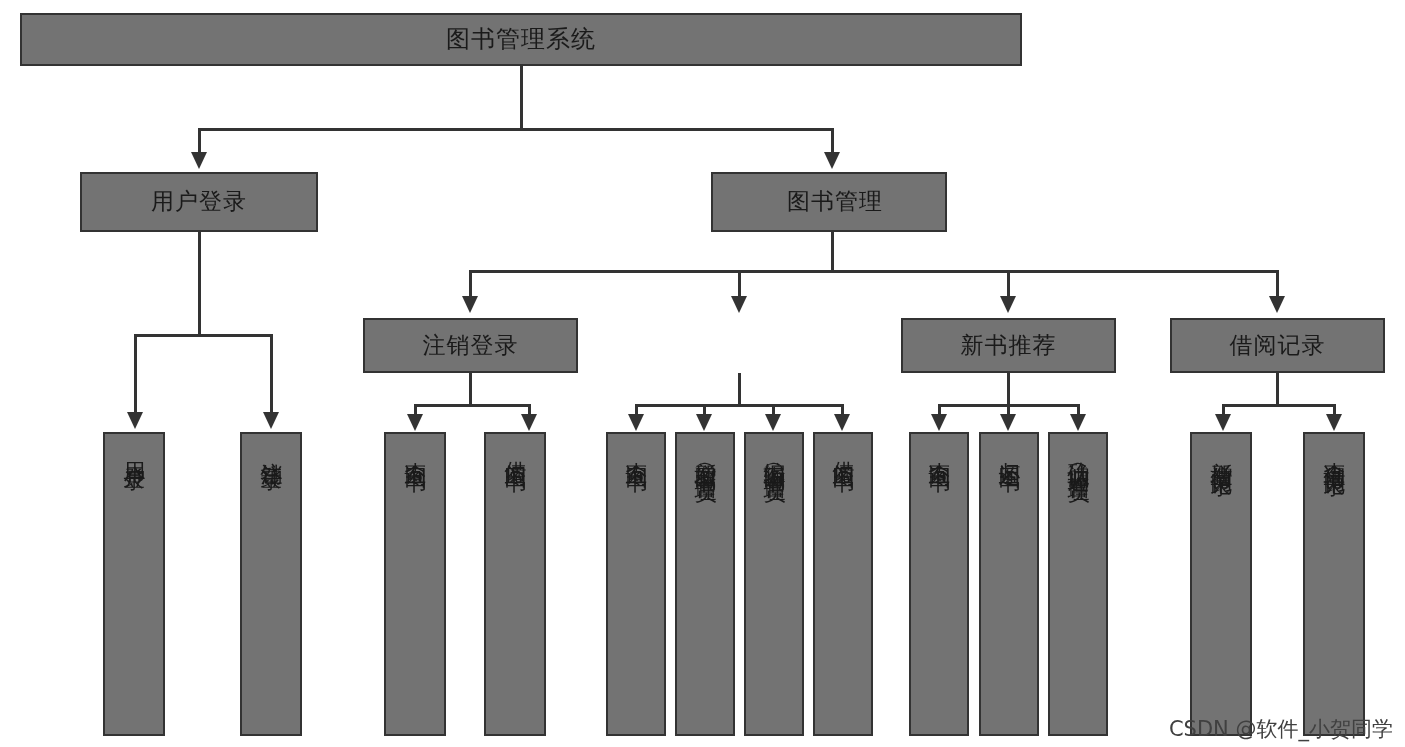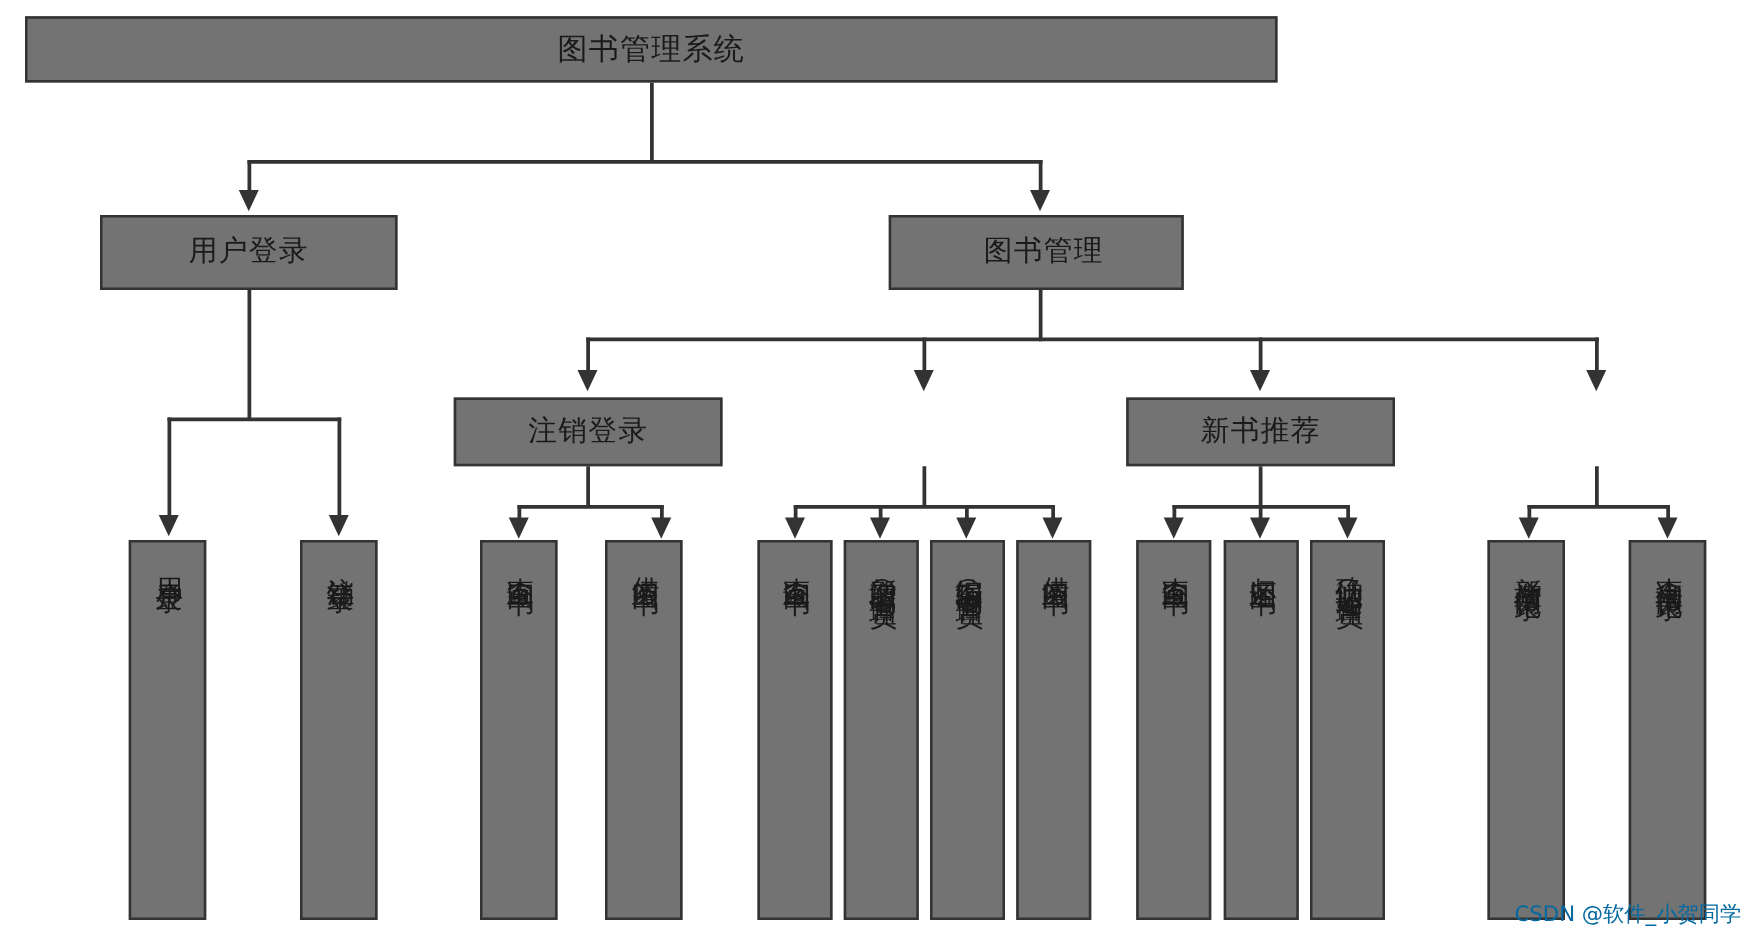--- a/index.html
+++ b/index.html
@@ -58,22 +58,22 @@
     width:0;height:0;
     border-left:8px solid transparent;
     border-right:8px solid transparent;
     border-top:17px solid #333333;
     z-index:2;
   }
   
   #watermark{
     position:absolute;
     right:12px;bottom:4px;
-    font-size:17px;
-    color:#0369a1;
+    font-size:21px;
+    color:#404040;
     white-space:nowrap;
     z-index:5;
     font-family:"DejaVu Sans","Liberation Sans",sans-serif;
   }
 </style>
 </head>
 <body>
 
 <div id="diagram">
 
@@ -113,20 +113,23 @@
   <div class="arrow" style="left:1000px;top:296px;"></div>
   <div class="ln v" style="left:1276px;top:270px;width:3px;height:30px;"></div>
   <div class="arrow" style="left:1269px;top:296px;"></div>
 
   <div class="node h" style="left:363px;top:318px;width:215px;height:55px;">
     <span>注销登录</span>
   </div>
   <div class="node h" style="left:901px;top:318px;width:215px;height:55px;">
     <span>新书推荐</span>
   </div>
+  <div class="node h" style="left:1170px;top:318px;width:215px;height:55px;">
+    <span>借阅记录</span>
+  </div>
 
   <div class="ln v" style="left:469px;top:373px;width:3px;height:33px;"></div>
   <div class="ln h" style="left:414px;top:404px;width:117px;height:3px;"></div>
   <div class="ln v" style="left:414px;top:404px;width:3px;height:13px;"></div>
   <div class="arrow" style="left:407px;top:414px;"></div>
   <div class="ln v" style="left:528px;top:404px;width:3px;height:13px;"></div>
   <div class="arrow" style="left:521px;top:414px;"></div>
 
   <div class="ln v" style="left:738px;top:373px;width:3px;height:33px;"></div>
   <div class="ln h" style="left:635px;top:404px;width:209px;height:3px;"></div>

